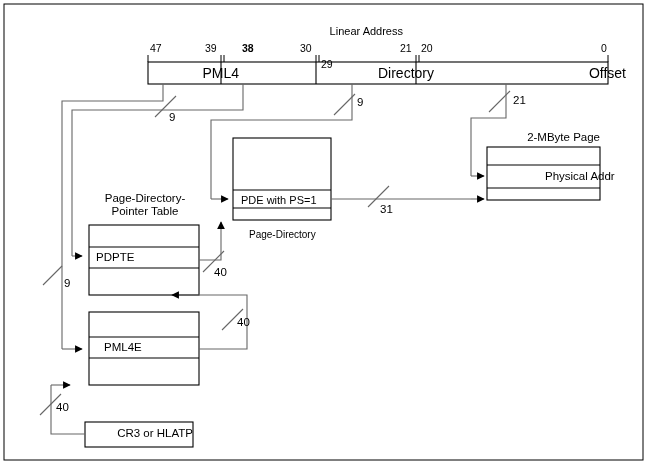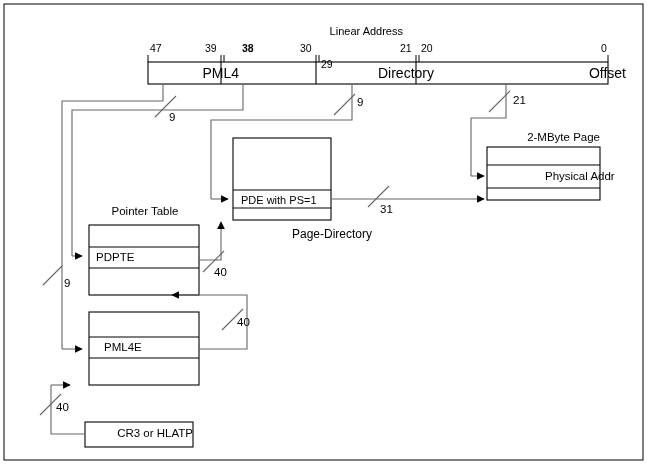--- a/index.html
+++ b/index.html
@@ -200,23 +200,24 @@
 
   <div class="lbl slashnum" style="left:169px; top:111px;">9</div>
   <div class="lbl slashnum" style="left:357px; top:96px;">9</div>
   <div class="lbl slashnum" style="left:513px; top:94px;">21</div>
   <div class="lbl slashnum" style="left:64px; top:277px;">9</div>
 
   <div class="lbl ctr" style="left:487px; top:131px; width:113px; font-size:11.5px;">2-MByte Page</div>
   <div class="lbl" style="left:505px; top:170px; font-size:11.5px;margin-left:40px;">Physical Addr</div>
 
   <div class="lbl" style="left:241px; top:194px; font-size:11px;">PDE with PS=1</div>
-  <div class="lbl" style="left:249px; top:228px; font-size:12px;margin-left:43px;">Page-Directory</div>
+  <div class="lbl" style="left:249px; top:228px; font-size:10px;">Page-Directory</div>
   <div class="lbl slashnum" style="left:380px; top:203px;text-align:center;">31</div>
 
+  <div class="lbl tbltitle" style="left:89px; top:192px; width:112px;">Page-Directory-</div>
   <div class="lbl tbltitle" style="left:89px; top:205px; width:112px;">Pointer Table</div>
   <div class="lbl" style="left:96px; top:251px; font-size:11.5px;">PDPTE</div>
   <div class="lbl slashnum" style="left:214px; top:266px;">40</div>
 
   <div class="lbl" style="left:96px; top:341px; font-size:11.5px;margin-left:8px;">PML4E</div>
   <div class="lbl slashnum" style="left:237px; top:316px;">40</div>
 
   <div class="lbl ctr" style="left:85px; top:427px; width:108px; font-size:11.5px;">CR3 or HLATP</div>
   <div class="lbl slashnum" style="left:56px; top:401px;">40</div>
 

